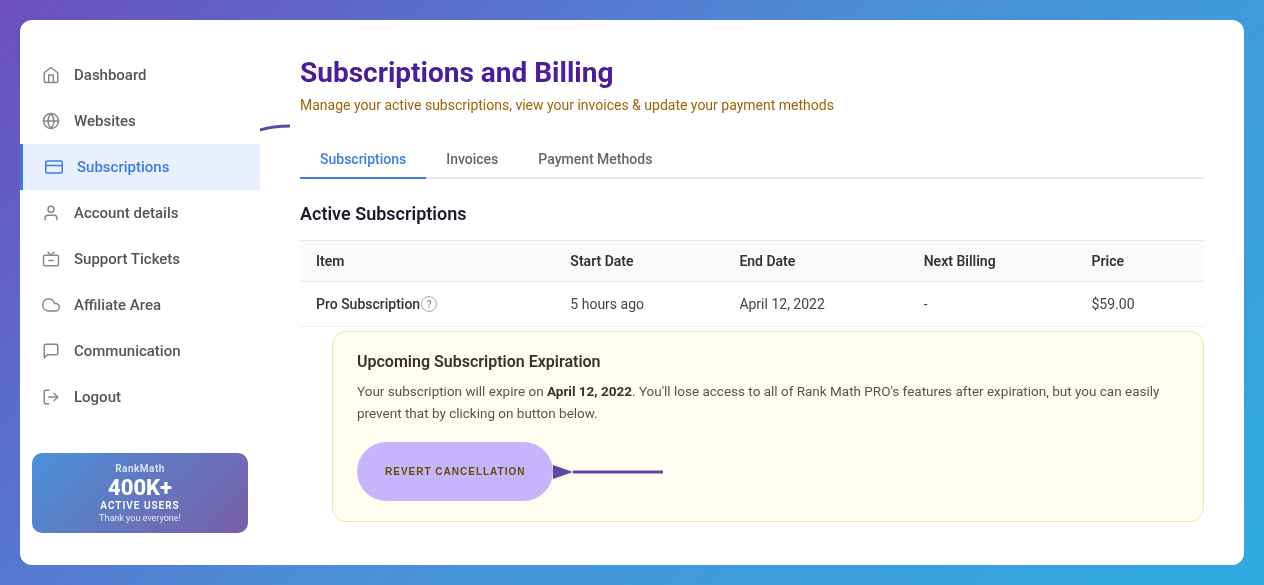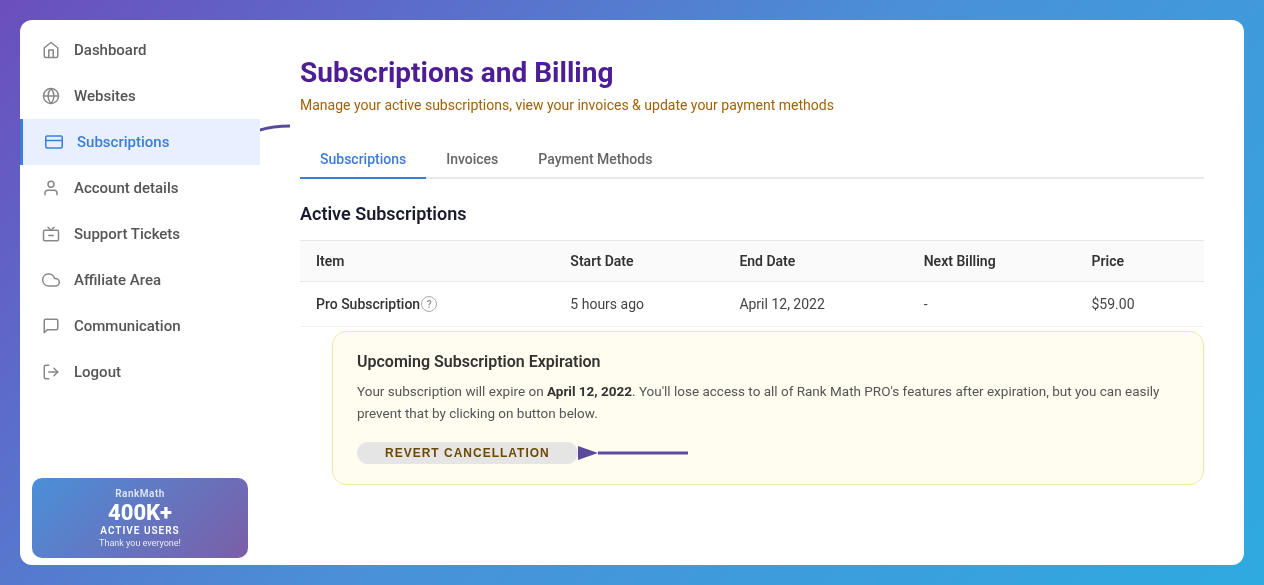--- a/index.html
+++ b/index.html
@@ -14,21 +14,21 @@
       display: flex;
       width: 1264px;
       min-height: 585px;
       padding: 20px;
       gap: 0;
     }
     .sidebar {
       width: 240px;
       background: #fff;
       border-radius: 12px 0 0 12px;
-      padding: 7px 0;
+      padding: 32px 0;
       flex-shrink: 0;
       display: flex;
       flex-direction: column;
     }
     .sidebar-nav {
       flex: 1;
     }
     .sidebar-item {
       display: flex;
       align-items: center;
@@ -192,26 +192,26 @@
       font-size: 13.5px;
       color: #555;
       line-height: 1.6;
       margin-bottom: 18px;
     }
     .expiration-text strong {
       color: #333;
       font-weight: 700;
     }
     .revert-btn {
-      background: #e5e5e5;
+      background: #c4b5fd;
       color: #6b4a00;
       border: none;
       border-radius: 30px;
-      padding: 4px 28px;
-      font-size: 12px;
+      padding: 24px 28px;
+      font-size: 10px;
       font-weight: 700;
       letter-spacing: 1px;
       text-transform: uppercase;
       cursor: pointer;
       transition: background 0.15s;
     }
     
   </style>
 </head>
 <body>

